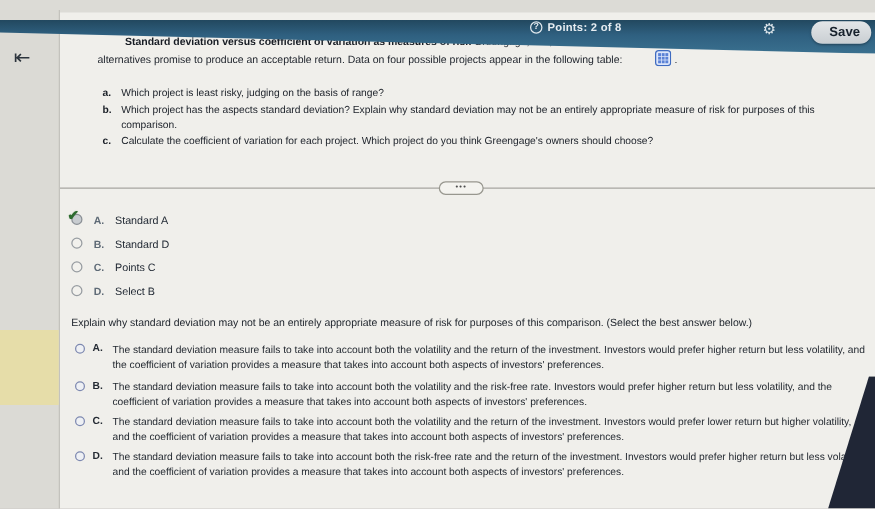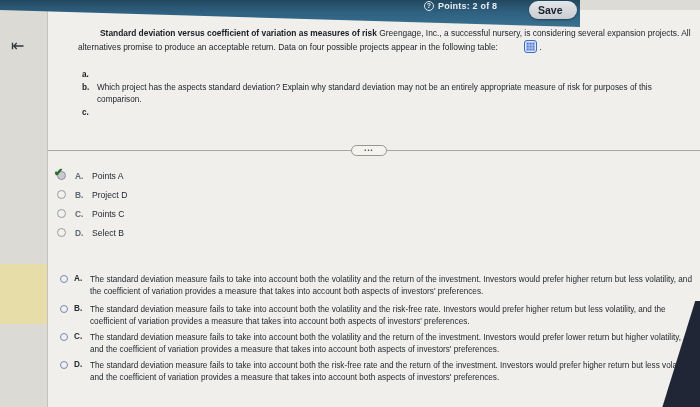--- a/index.html
+++ b/index.html
@@ -5,38 +5,38 @@
   * { margin:0; padding:0; box-sizing:border-box; }
   html,body { background:#b9b8b4; }
   .screen{
     position:relative; width:700px; height:407px; overflow:hidden;
     background:#dcdbd6;
     font-family:"Liberation Sans", sans-serif;
     color:#21262e;
   }
   
   .topbar{
-    position:absolute; left:0; top:0; width:580px; height:27px;
+    position:absolute; left:0; top:16px; width:700px; height:27px;
     background:linear-gradient(180deg,#22485f 0%, #2f6080 45%, #3a708f 100%);
     clip-path:polygon(0 0, 100% 0, 100% 27px, 0 10px);
     z-index:5;
   }
   .points{
     position:absolute; left:424px; top:1px; display:flex; align-items:center; gap:4px;
     color:#e7edf2; font-size:9px; font-weight:700; letter-spacing:.2px;
   }
   .help-circ{
     display:inline-block; width:10px; height:10px; border:1px solid #dfe7ec; border-radius:50%;
     font-size:7px; line-height:8px; text-align:center; color:#e7edf2; font-weight:700;
   }
   .gear{ position:absolute; left:610px; top:1px; color:#dde5ea; font-size:12px; line-height:12px; }
   .save-btn{
     position:absolute; right:3px; top:1px; min-width:48px; height:18px; padding:0 9px;
     background:linear-gradient(#e3e6e8,#c9ced2); border:0; border-radius:10px;
-    color:#17212c; font-size:10.5px; font-weight:700; line-height:18px; text-align:left;
+    color:#17212c; font-size:10.5px; font-weight:700; line-height:18px; text-align:right;
     font-family:"Liberation Sans", sans-serif; box-shadow:0 1px 2px rgba(0,0,0,.35);
   }
   
   .sidebar{
     position:absolute; left:0; top:8px; bottom:0; width:48px;
     background:#dbdad5; border-right:1px solid #c3c2bd; z-index:1;
   }
   .back-icon{
     position:absolute; left:11px; top:28px; font-size:16px; color:#2c343d; cursor:pointer;
   }
@@ -137,58 +137,65 @@
               <rect x="5.4" y="8.3" width="2.3" height="2.3"></rect>
               <rect x="8.3" y="8.3" width="2.3" height="2.3"></rect>
             </g>
           </svg></span>
       <span>.</span>
     </div>
 
     <div class="parts">
       <div class="part">
         <span class="plabel">a.</span>
+        <span>Which project is least risky, judging on the basis of range?</span>
       </div>
       <div class="part">
         <span class="plabel">b.</span>
         <span>Which project has the aspects standard deviation? Explain why standard deviation may not be an entirely appropriate measure of risk for purposes of this comparison.</span>
       </div>
       <div class="part">
         <span class="plabel">c.</span>
+        <span>Calculate the coefficient of variation for each project. Which project do you think Greengage's owners should choose?</span>
       </div>
     </div>
 
     <div class="divider"></div>
     <button class="more-pill">•••</button>
 
     <div class="group1">
       <div class="opt1">
         <span class="radio sel">
             <span class="check">✔</span>
           </span>
         <span class="letter1">A.</span>
-        <span class="name1">Points A</span>
+        <span class="name1">Standard A</span>
       </div>
       <div class="opt1">
         <span class="radio"></span>
         <span class="letter1">B.</span>
-        <span class="name1">Project D</span>
+        <span class="name1">Standard D</span>
       </div>
       <div class="opt1">
         <span class="radio"></span>
         <span class="letter1">C.</span>
         <span class="name1">Points C</span>
       </div>
       <div class="opt1">
         <span class="radio"></span>
         <span class="letter1">D.</span>
         <span class="name1">Select B</span>
       </div>
     </div>
 
+    <div class="explain">
+      <span>Explain why standard deviation may not be an entirely appropriate measure of risk for purposes of this comparison.</span>
+      <span> </span>
+      <span class="hint">(Select the best answer below.)</span>
+    </div>
 
     <div class="opt2" style="top:264px">
       <span class="radio"></span>
       <span class="letter2">A.</span>
       <span class="otext">The standard deviation measure fails to take into account both the volatility and the return of the investment. Investors would prefer higher return but less volatility, and the coefficient of variation provides a measure that takes into account both aspects of investors' preferences.</span>
     </div>
     <div class="opt2" style="top:294px">
       <span class="radio"></span>
       <span class="letter2">B.</span>
       <span class="otext">The standard deviation measure fails to take into account both the volatility and the risk-free rate. Investors would prefer higher return but less volatility, and the coefficient of variation provides a measure that takes into account both aspects of investors' preferences.</span>

